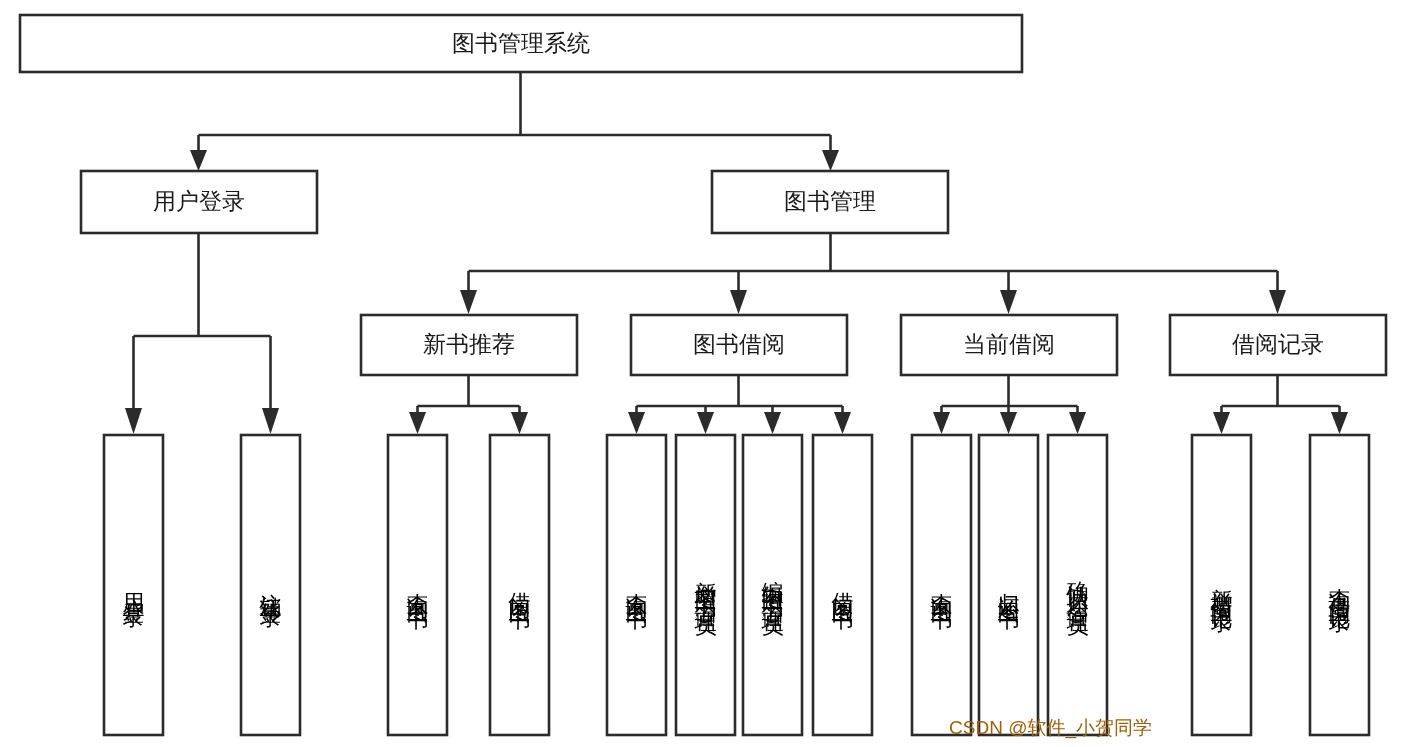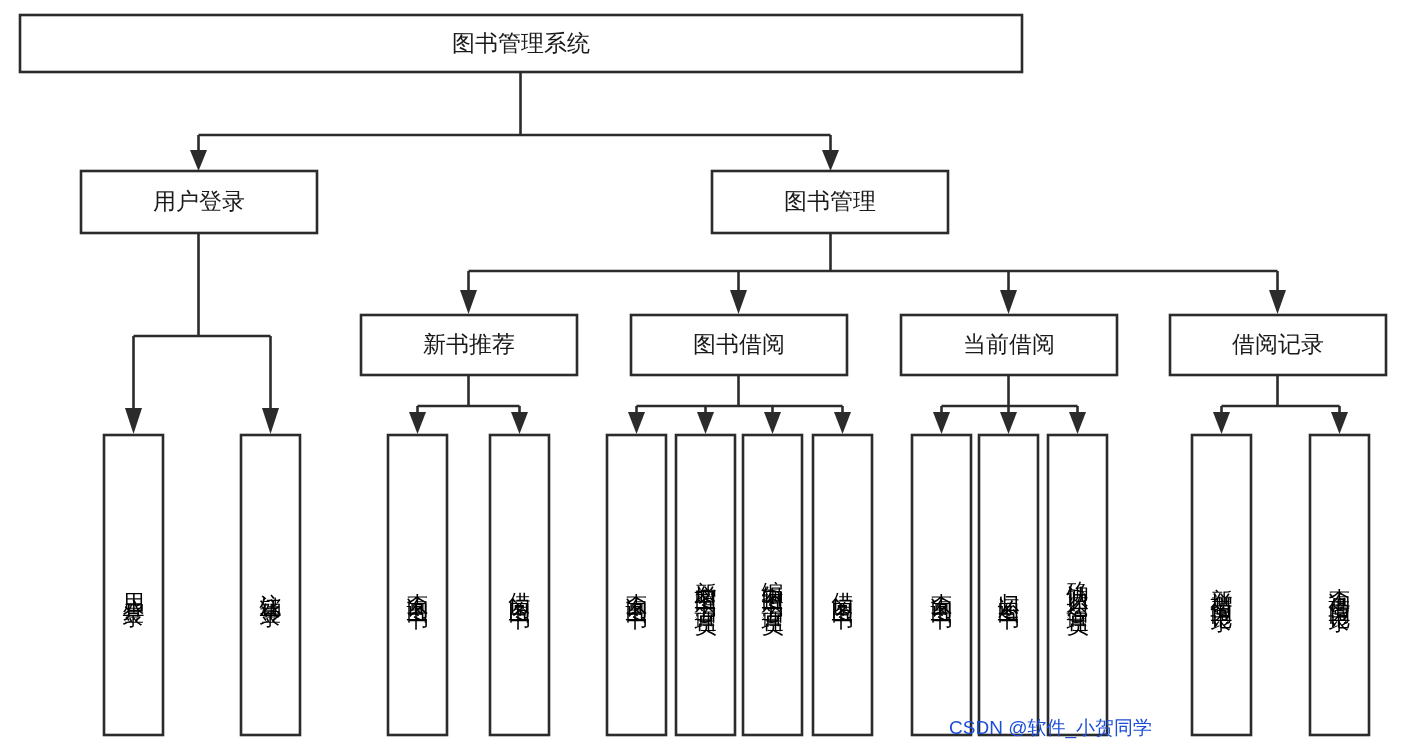--- a/index.html
+++ b/index.html
@@ -57,21 +57,21 @@
     text-orientation: upright;
     letter-spacing: 5px;
     white-space: pre;
   }
   .watermark {
     position: absolute;
     right: 10px;
     bottom: 6px;
     font-family: "Liberation Sans", "DejaVu Sans", sans-serif;
     font-size: 19px;
-    color: #1d4ed8;
+    color: #a16207;
     white-space: nowrap;
     pointer-events: none;
   }
 </style>
 </head>
 <body>
 
 <div id="diagram-root">
 
   <svg id="flowchart" viewBox="0 0 1405 747" xmlns="http://www.w3.org/2000/svg">

